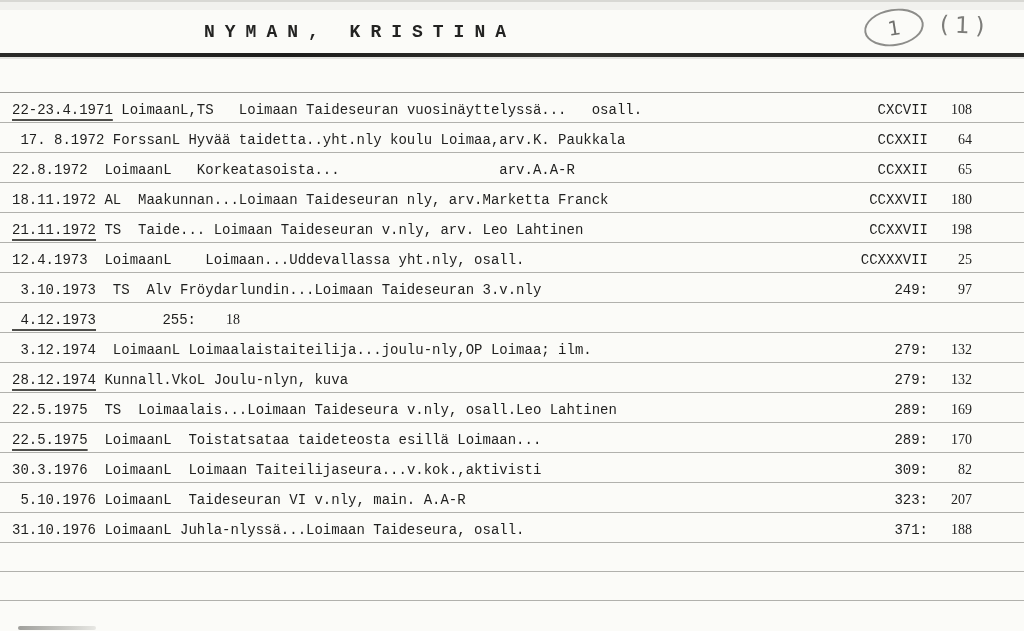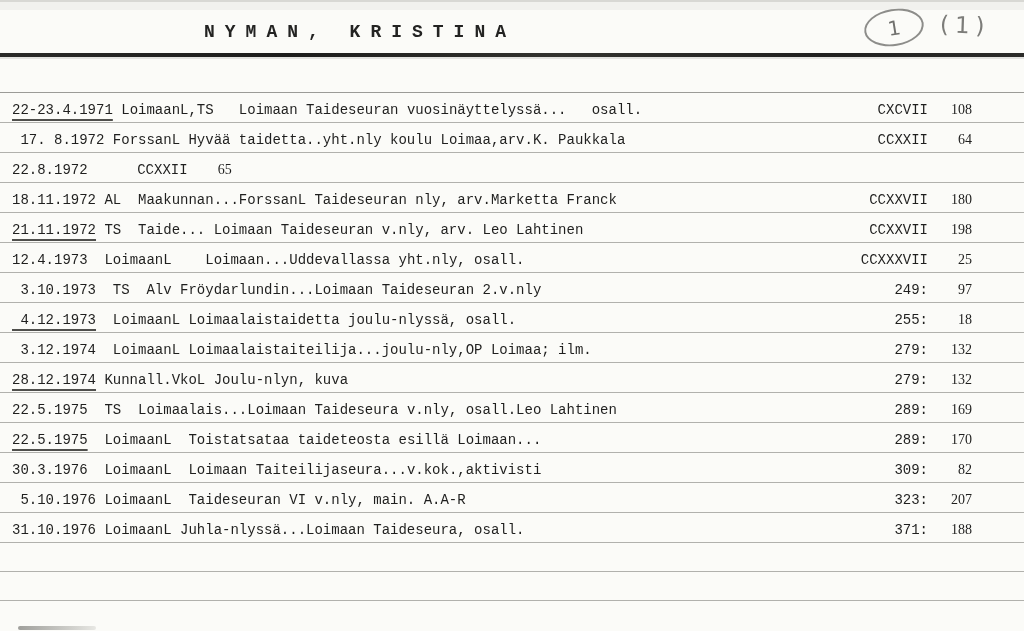--- a/index.html
+++ b/index.html
@@ -79,26 +79,26 @@
   <div class="circled-note">
     <span>1</span>
   </div>
   <div class="paren-note">(1)</div>
   <div class="thick-rule"></div>
 </div>
 
 <div class="index-card" id="entries">
     <div class="row u"><span class="date">22-23.4.1971</span><span class="desc"> LoimaanL,TS   Loimaan Taideseuran vuosinäyttelyssä...   osall.</span><span class="vol">CXCVII</span><span class="pg">108</span></div>
     <div class="row"><span class="date"> 17. 8.1972</span><span class="desc"> ForssanL Hyvää taidetta..yht.nly koulu Loimaa,arv.K. Paukkala</span><span class="vol">CCXXII</span><span class="pg">64</span></div>
-    <div class="row"><span class="date">22.8.1972</span><span class="vol">CCXXII</span><span class="pg">65</span></div>
-    <div class="row"><span class="date">18.11.1972</span><span class="desc"> AL  Maakunnan...ForssanL Taideseuran nly, arv.Marketta Franck</span><span class="vol">CCXXVII</span><span class="pg">180</span></div>
+    <div class="row"><span class="date">22.8.1972</span><span class="desc">  LoimaanL   Korkeatasoista...                   arv.A.A-R</span><span class="vol">CCXXII</span><span class="pg">65</span></div>
+    <div class="row"><span class="date">18.11.1972</span><span class="desc"> AL  Maakunnan...Loimaan Taideseuran nly, arv.Marketta Franck</span><span class="vol">CCXXVII</span><span class="pg">180</span></div>
     <div class="row u"><span class="date">21.11.1972</span><span class="desc"> TS  Taide... Loimaan Taideseuran v.nly, arv. Leo Lahtinen</span><span class="vol">CCXXVII</span><span class="pg">198</span></div>
     <div class="row"><span class="date">12.4.1973</span><span class="desc">  LoimaanL    Loimaan...Uddevallassa yht.nly, osall.</span><span class="vol">CCXXXVII</span><span class="pg">25</span></div>
-    <div class="row"><span class="date"> 3.10.1973</span><span class="desc">  TS  Alv Fröydarlundin...Loimaan Taideseuran 2.v.nly</span><span class="vol">249:</span><span class="pg">97</span></div>
-    <div class="row u"><span class="date"> 4.12.1973</span><span class="desc">  LoimaanL Loimaalaistaidetta joulu-nlyssä, osall.</span><span class="vol">255:</span><span class="pg">18</span></div>
+    <div class="row"><span class="date"> 3.10.1973</span><span class="desc">  TS  Alv Fröydarlundin...Loimaan Taideseuran 3.v.nly</span><span class="vol">249:</span><span class="pg">97</span></div>
+    <div class="row u"><span class="date"> 4.12.1973</span><span class="vol">255:</span><span class="pg">18</span></div>
     <div class="row"><span class="date"> 3.12.1974</span><span class="desc">  LoimaanL Loimaalaistaiteilija...joulu-nly,OP Loimaa; ilm.</span><span class="vol">279:</span><span class="pg">132</span></div>
     <div class="row u"><span class="date">28.12.1974</span><span class="desc"> Kunnall.VkoL Joulu-nlyn, kuva</span><span class="vol">279:</span><span class="pg">132</span></div>
     <div class="row"><span class="date">22.5.1975</span><span class="desc">  TS  Loimaalais...Loimaan Taideseura v.nly, osall.Leo Lahtinen</span><span class="vol">289:</span><span class="pg">169</span></div>
     <div class="row u"><span class="date">22.5.1975</span><span class="desc">  LoimaanL  Toistatsataa taideteosta esillä Loimaan...</span><span class="vol">289:</span><span class="pg">170</span></div>
     <div class="row"><span class="date">30.3.1976</span><span class="desc">  LoimaanL  Loimaan Taiteilijaseura...v.kok.,aktivisti</span><span class="vol">309:</span><span class="pg">82</span></div>
     <div class="row"><span class="date"> 5.10.1976</span><span class="desc"> LoimaanL  Taideseuran VI v.nly, main. A.A-R</span><span class="vol">323:</span><span class="pg">207</span></div>
     <div class="row"><span class="date">31.10.1976</span><span class="desc"> LoimaanL Juhla-nlyssä...Loimaan Taideseura, osall.</span><span class="vol">371:</span><span class="pg">188</span></div>
     <div class="row empty"></div>
     <div class="row empty"></div>
   </div>

